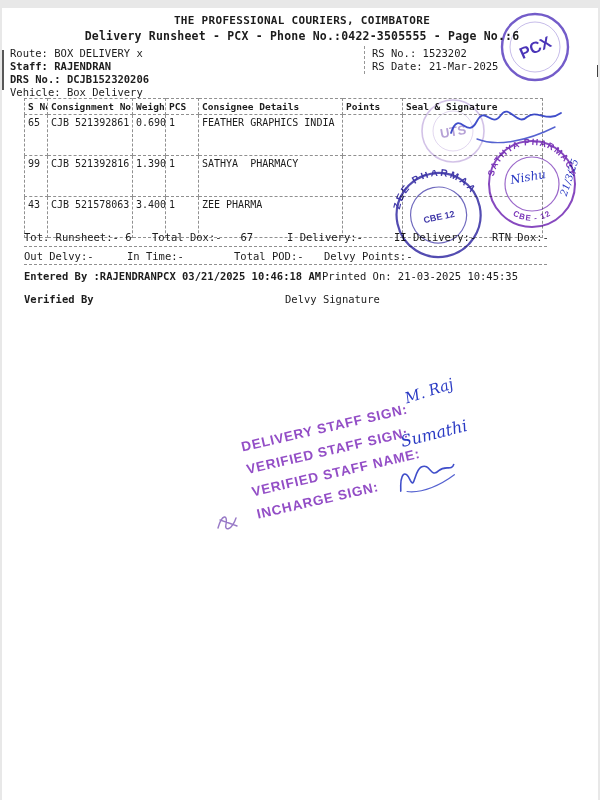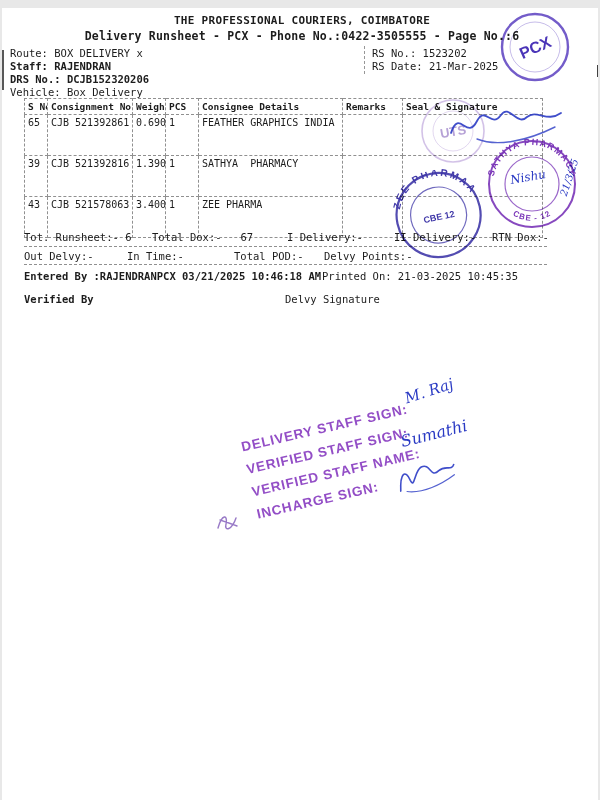--- a/index.html
+++ b/index.html
@@ -53,36 +53,36 @@
         <col style="width:60px">
         <col style="width:140px">
     </colgroup>
     <thead>
       <tr>
         <th>S No</th>
         <th>Consignment No</th>
         <th>Weight</th>
         <th>PCS</th>
         <th>Consignee Details</th>
-        <th>Remarks</th>
+        <th>Points</th>
         <th>Seal &amp; Signature</th>
       </tr>
     </thead>
     <tbody>
       <tr>
         <td>65</td>
         <td>CJB 521392861</td>
         <td>0.690</td>
         <td>1</td>
         <td>FEATHER GRAPHICS INDIA</td>
         <td></td>
         <td></td>
       </tr>
       <tr>
-        <td>39</td>
+        <td>99</td>
         <td>CJB 521392816</td>
         <td>1.390</td>
         <td>1</td>
         <td>SATHYA  PHARMACY</td>
         <td></td>
         <td></td>
       </tr>
       <tr>
         <td>43</td>
         <td>CJB 521578063</td>

